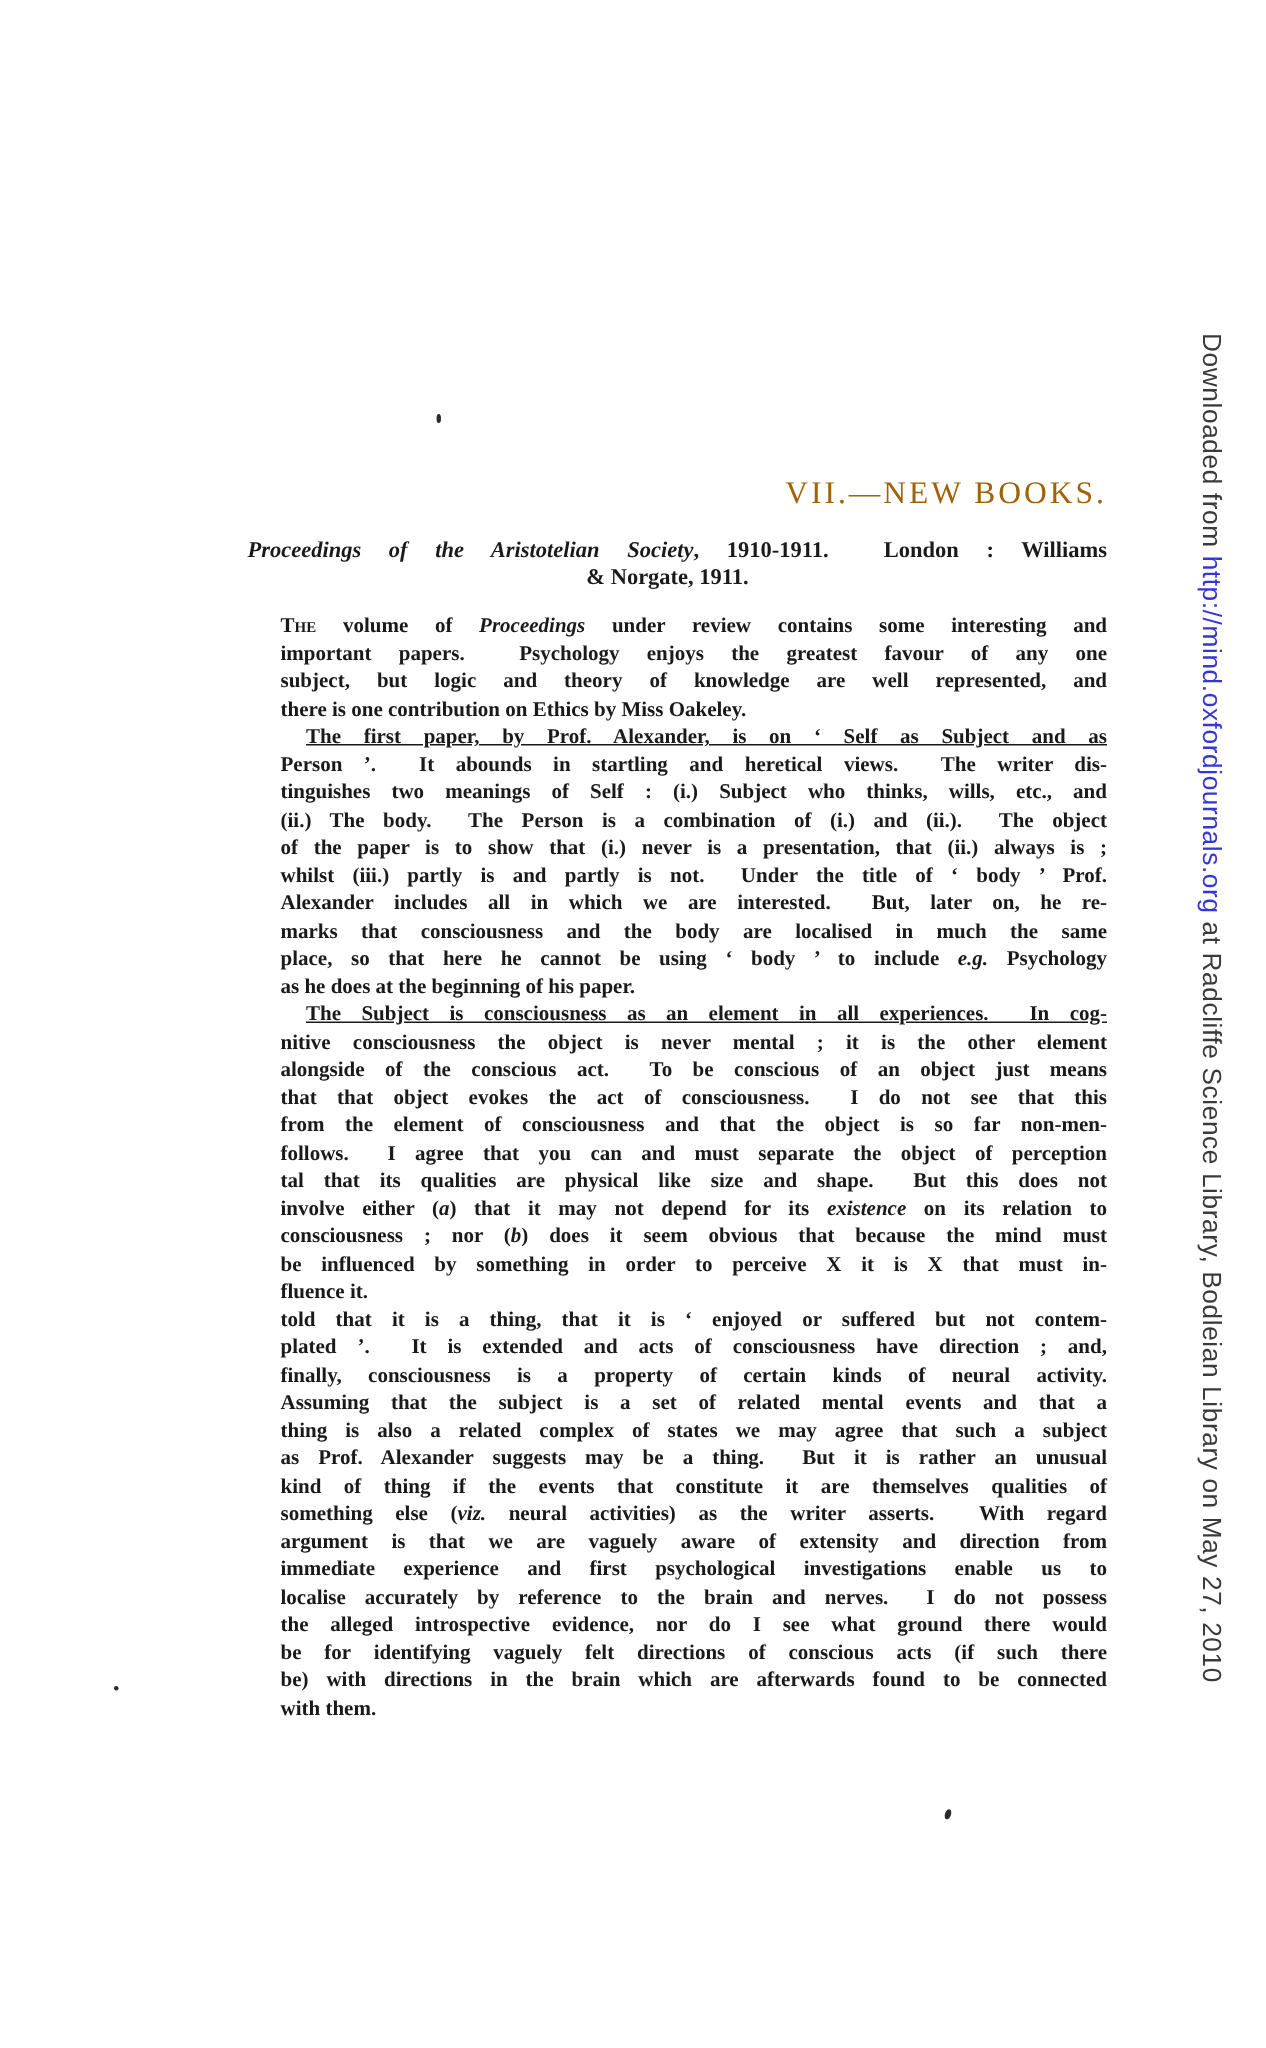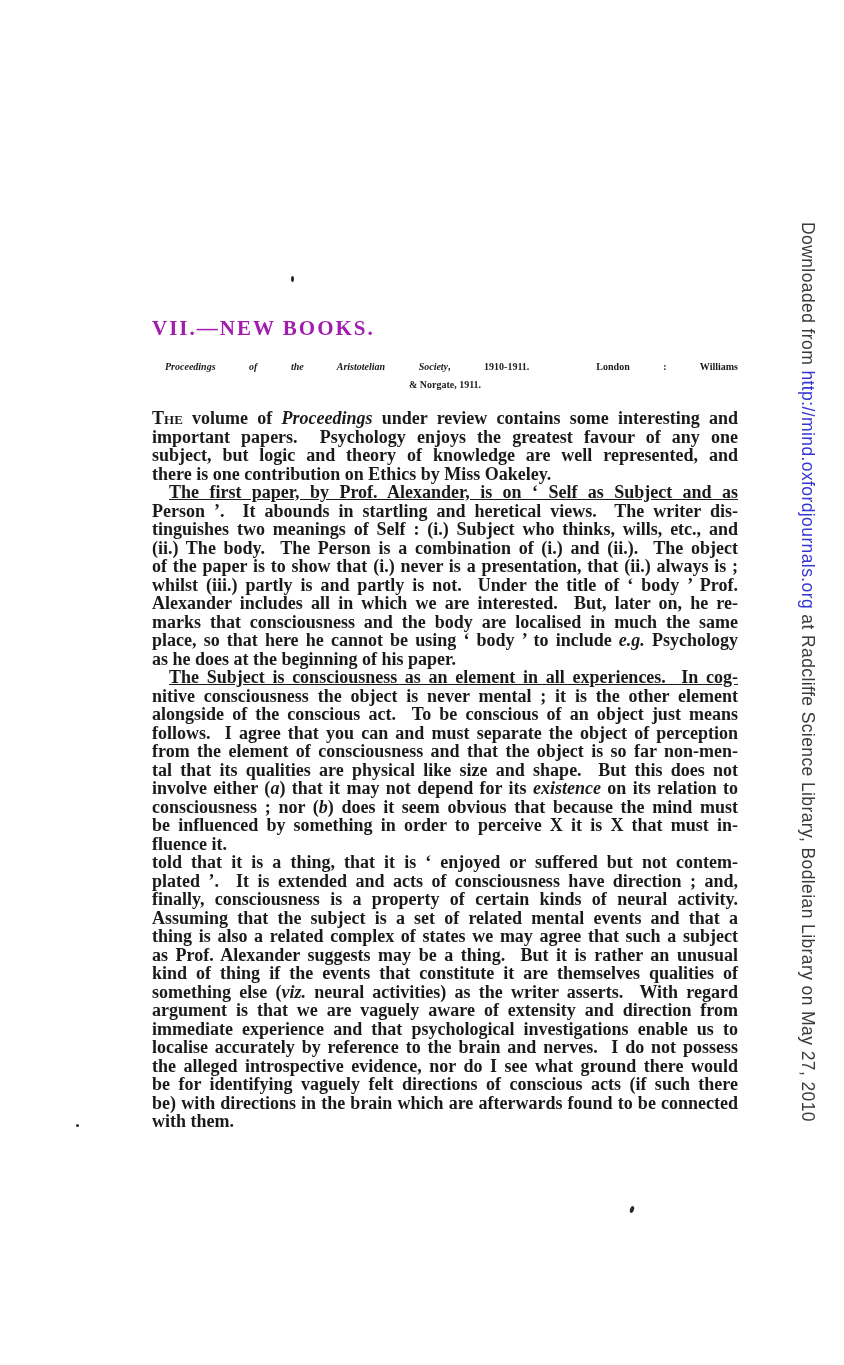--- a/index.html
+++ b/index.html
@@ -20,43 +20,44 @@
     position: absolute;
     left: 152px;
     top: 316px;
     width: 586px;
     color: #1a1a1a;
     font-family: "Liberation Serif", "DejaVu Serif", serif;
     font-weight: bold;
   }
   .title {
     margin: 0;
-    text-align: left;
+    text-align: right;
     font-size: 21px;
-    font-weight: bold;
+    font-weight: normal;
     letter-spacing: 2px;
-    color: #a21caf;
+    color: #a16207;
   }
   .citation {
     margin-top: 17px;
-    font-size: 10px;
+    font-size: 15px;
     line-height: 18px;
   }
   .citation .l1 {
     padding-left: 13px;
     text-align: justify;
     text-align-last: justify;
   }
   .citation .l2 {
     text-align: center;
   }
   .bodytext {
     margin-top: 15px;
-    font-size: 18px;
+    font-size: 14px;
     line-height: 18.5px;
+    margin-left: 35px;
   }
   .line {
     text-align: justify;
     text-align-last: justify;
     white-space: normal;
   }
   .line.last { text-align-last: left; }
   .line.first { text-indent: 17px; text-decoration: underline; }
   .sc { font-variant: small-caps; }
   .watermark {
@@ -103,37 +104,38 @@
         <div class="line">(ii.) The body.&nbsp; The Person is a combination of (i.) and (ii.).&nbsp; The object</div>
         <div class="line">of the paper is to show that (i.) never is a presentation, that (ii.) always is ;</div>
         <div class="line">whilst (iii.) partly is and partly is not.&nbsp; Under the title of ‘ body ’ Prof.</div>
         <div class="line">Alexander includes all in which we are interested.&nbsp; But, later on, he re-</div>
         <div class="line">marks that consciousness and the body are localised in much the same</div>
         <div class="line">place, so that here he cannot be using ‘ body ’ to include <i>e.g.</i> Psychology</div>
         <div class="line last">as he does at the beginning of his paper.</div>
         <div class="line first">The Subject is consciousness as an element in all experiences.&nbsp; In cog-</div>
         <div class="line">nitive consciousness the object is never mental ; it is the other element</div>
         <div class="line">alongside of the conscious act.&nbsp; To be conscious of an object just means</div>
+        <div class="line">that that object evokes the act of consciousness.&nbsp; I do not see that this</div>
+        <div class="line">from the element of consciousness and that the object is so far non-men-</div>
         <div class="line">follows.&nbsp; I agree that you can and must separate the object of perception</div>
-        <div class="line">from the element of consciousness and that the object is so far non-men-</div>
         <div class="line">tal that its qualities are physical like size and shape.&nbsp; But this does not</div>
         <div class="line">involve either (<i>a</i>) that it may not depend for its <i>existence</i> on its relation to</div>
         <div class="line">consciousness ; nor (<i>b</i>) does it seem obvious that because the mind must</div>
         <div class="line">be influenced by something in order to perceive X it is X that must in-</div>
         <div class="line last">fluence it.</div>
         <div class="line">told that it is a thing, that it is ‘ enjoyed or suffered but not contem-</div>
         <div class="line">plated ’.&nbsp; It is extended and acts of consciousness have direction ; and,</div>
         <div class="line">finally, consciousness is a property of certain kinds of neural activity.</div>
         <div class="line">Assuming that the subject is a set of related mental events and that a</div>
         <div class="line">thing is also a related complex of states we may agree that such a subject</div>
         <div class="line">as Prof. Alexander suggests may be a thing.&nbsp; But it is rather an unusual</div>
         <div class="line">kind of thing if the events that constitute it are themselves qualities of</div>
         <div class="line">something else (<i>viz.</i> neural activities) as the writer asserts.&nbsp; With regard</div>
         <div class="line">argument is that we are vaguely aware of extensity and direction from</div>
-        <div class="line">immediate experience and that psychological investigations enable us to</div>
+        <div class="line">immediate experience and first psychological investigations enable us to</div>
         <div class="line">localise accurately by reference to the brain and nerves.&nbsp; I do not possess</div>
         <div class="line">the alleged introspective evidence, nor do I see what ground there would</div>
         <div class="line">be for identifying vaguely felt directions of conscious acts (if such there</div>
         <div class="line">be) with directions in the brain which are afterwards found to be connected</div>
         <div class="line last">with them.</div>
       </div>
   </div>
 
   <div class="watermark" style="color: rgb(58, 58, 58);">
     <span>Downloaded from </span><span class="wm-url" style="color: rgb(54, 54, 208);">http://mind.oxfordjournals.org</span><span> at Radcliffe Science Library, Bodleian Library on May 27, 2010</span>

